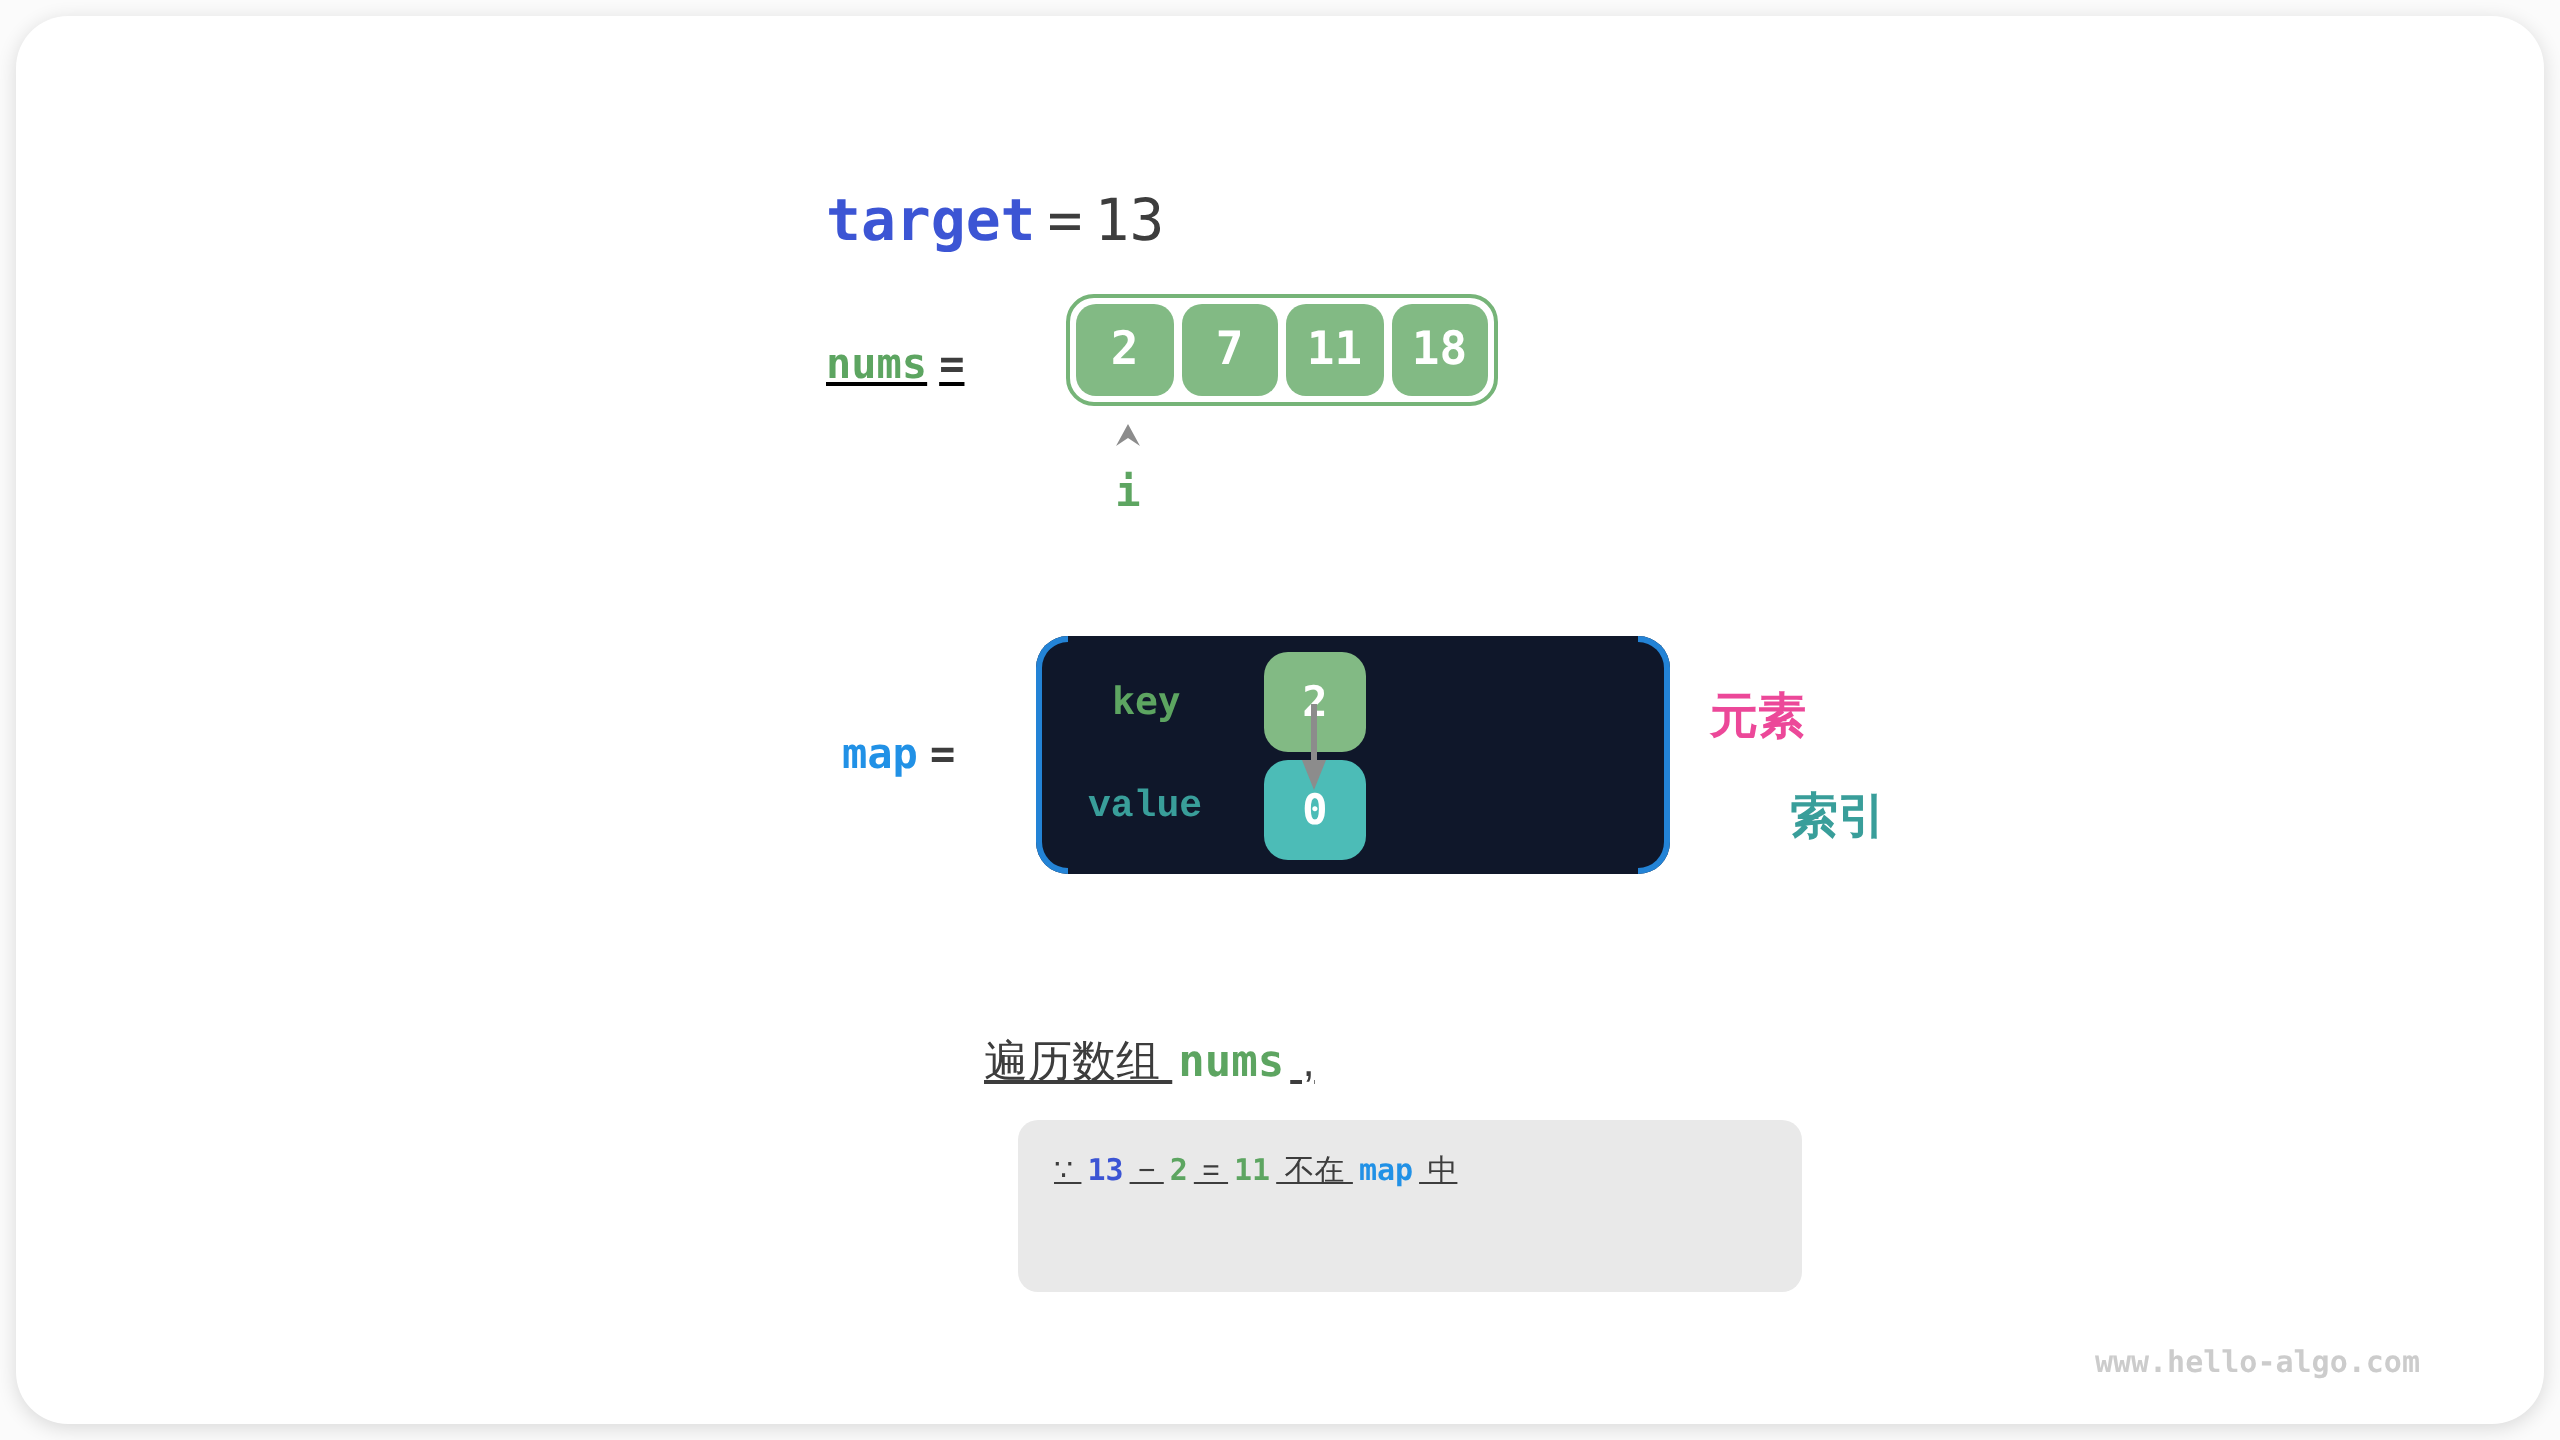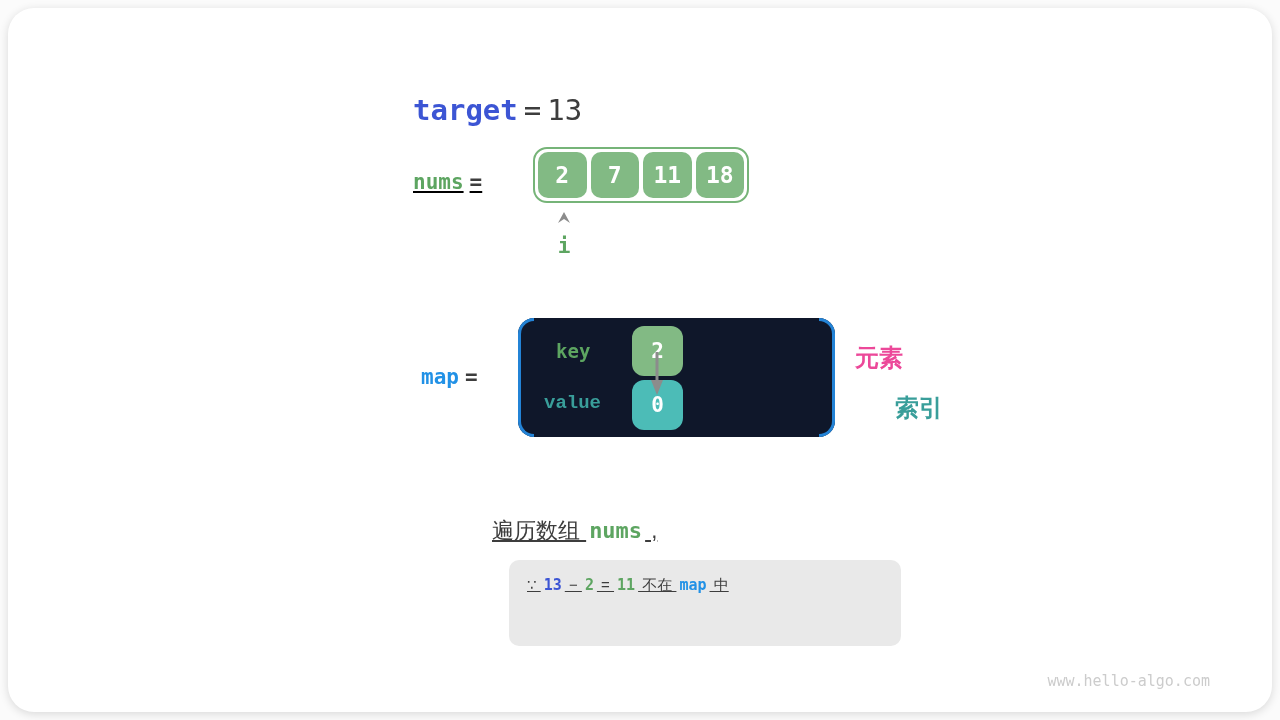--- a/index.html
+++ b/index.html
@@ -76,21 +76,21 @@
     background:#e9e9e9; border-radius:10px;
     padding:7px 18px; font-size:15px; line-height:36px; color:#3d3d3d;margin-left:32px;
   }
   .tok { white-space:pre; }
   .tok.blue  { color:#3c55d4; font-weight:700; font-family:"DejaVu Sans Mono","Liberation Mono",monospace; padding:0 3px; }
   .tok.green { color:#5da561; font-weight:700; font-family:"DejaVu Sans Mono","Liberation Mono",monospace; padding:0 3px; }
   .tok.map   { color:#2191e6; font-weight:700; font-family:"DejaVu Sans Mono","Liberation Mono",monospace; padding:0 3px; }
   .tok.dark  { color:#3d3d3d;text-decoration:underline; }
 
   .watermark { right:62px; bottom:22px; font-size:15px; color:#cccccc;
-               font-family:"DejaVu Sans Mono","Liberation Mono",monospace; }
+               font-family:"DejaVu Sans Mono","Liberation Mono",monospace;font-weight:bold; }
 </style>
 </head>
 <body>
 
 <div class="card">
 
   <div class="abs target-line">
     <span class="kw-blue">target</span><span class="eq">=</span><span class="dark mono">13</span>
   </div>
 

